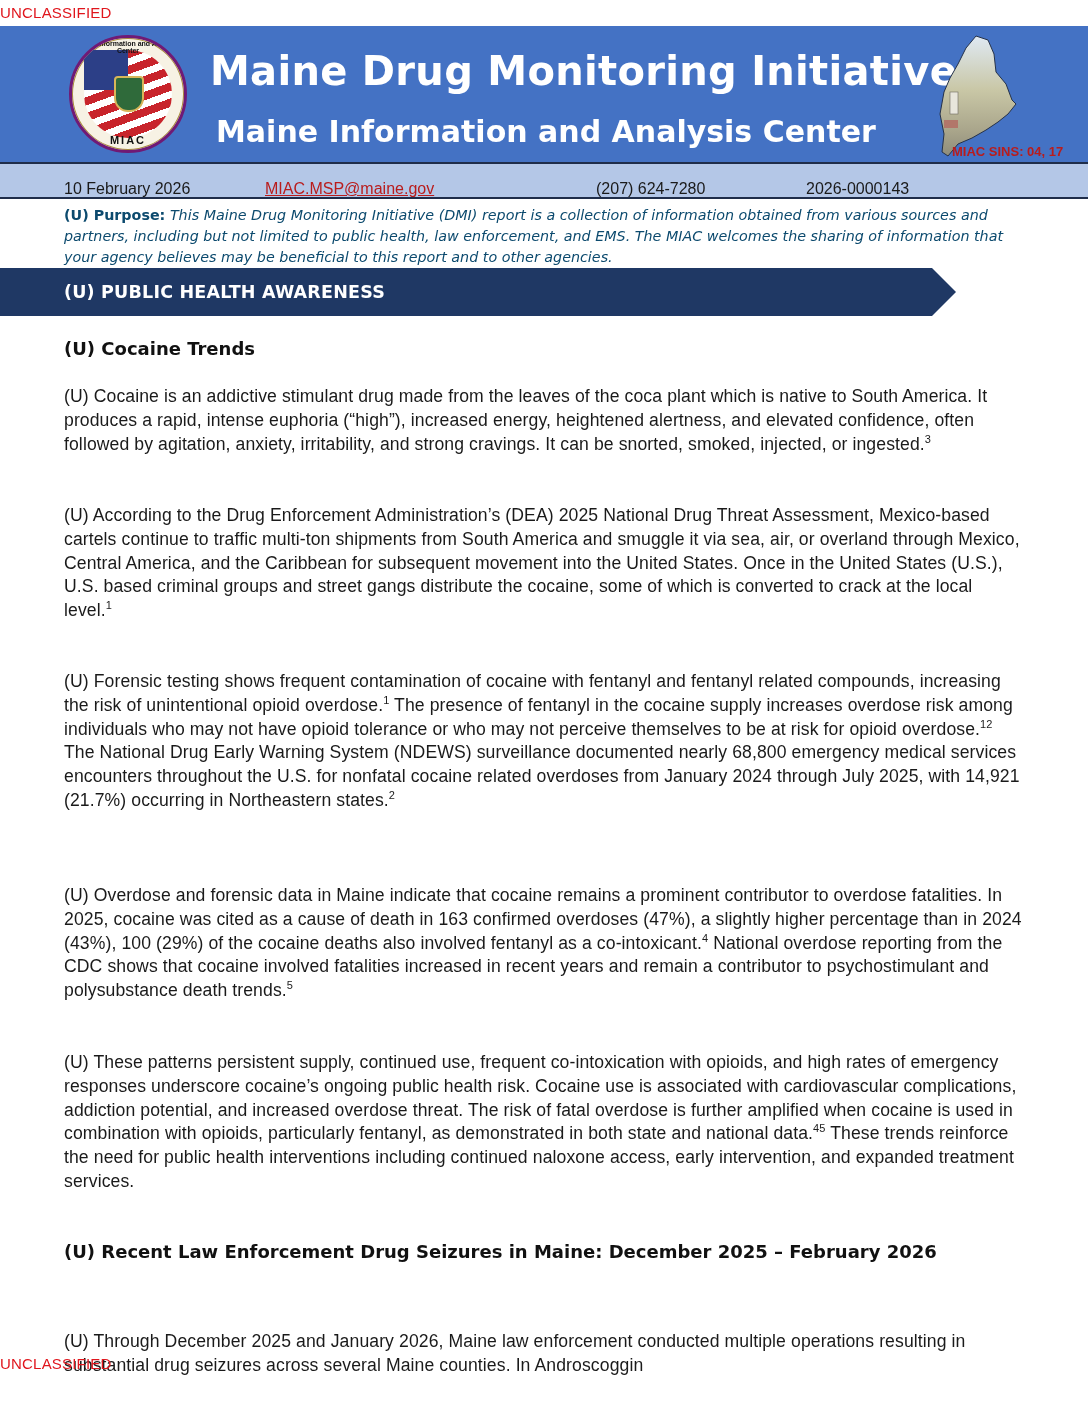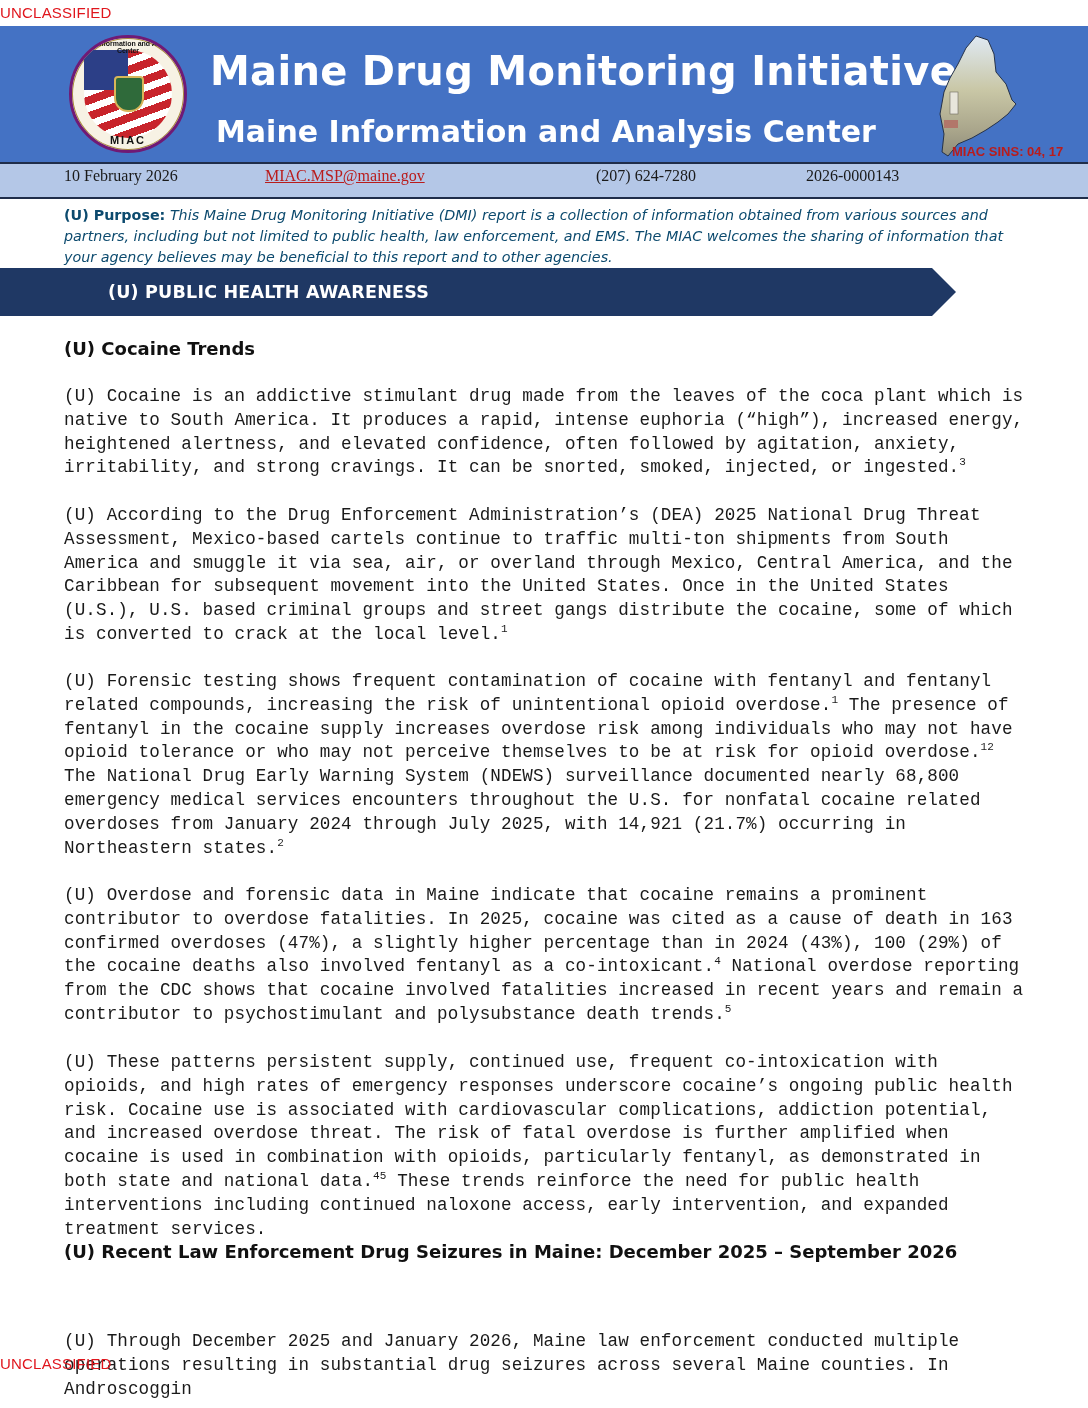--- a/index.html
+++ b/index.html
@@ -60,50 +60,50 @@
   .sins {
     position: absolute; left: 952px; top: 144px;
     font-family: "Liberation Sans", sans-serif; font-weight: bold; font-size: 13px; color: #b91c1c; white-space: nowrap;
   }
 
   .info-strip {
     position: absolute; left: 0; top: 162px; width: 1088px; height: 37px;
     background: #b4c7e7; border-top: 2px solid #1f2d4a; border-bottom: 2px solid #1f2d4a;
     font-family: "Liberation Sans", sans-serif; font-size: 16px; color: #1a1a1a;
   }
-  .info-strip span { position: absolute; top: 3px; white-space: nowrap; font-family: Liberation Serif, serif; }
+  .info-strip span { position: absolute; top: 16px; white-space: nowrap; }
   .info-date { left: 64px; }
   .info-email { left: 265px; color: #b91c1c; text-decoration: underline; }
   .info-phone { left: 596px; }
   .info-id { left: 806px; }
 
   .purpose {
     position: absolute; left: 64px; top: 205px; width: 960px;
     font-family: "DejaVu Sans", sans-serif; font-size: 14.3px; line-height: 21px; color: #0c4a6e;
   }
   .purpose b { font-weight: bold; font-style: normal; }
   .purpose i { font-style: italic; }
 
   .section-banner {
     position: absolute; left: 0; top: 268px; width: 956px; height: 48px;
     background: #1f3864;
     clip-path: polygon(0 0, 932px 0, 956px 24px, 932px 48px, 0 48px);
   }
   .section-banner-label {
     position: absolute; left: 64px; top: 14px;
-    font-family: "DejaVu Sans", sans-serif; font-weight: bold; font-size: 17.5px; color: #ffffff; letter-spacing: 0.2px; margin-left: 44px;
+    font-family: "DejaVu Sans", sans-serif; font-weight: bold; font-size: 17.5px; color: #ffffff; letter-spacing: 0.2px;
   }
 
   .content { position: absolute; left: 64px; width: 960px; }
   .h3 {
     font-family: "DejaVu Sans", sans-serif; font-weight: bold; font-size: 18px; color: #111;
     white-space: nowrap;
   }
   .para {
-    font-family: Liberation Mono, monospace; font-size: 17.6px; line-height: 23.8px; color: #1a1a1a;
+    font-family: Liberation Sans, sans-serif; font-size: 17.6px; line-height: 23.8px; color: #1a1a1a;
     letter-spacing: 0.1px;
   }
   .para sup { font-size: 11px; vertical-align: super; line-height: 0; }
 </style>
 </head>
 <body>
 
 <div class="classification class-top">UNCLASSIFIED</div>
 
 <div class="banner"></div>
@@ -168,20 +168,20 @@
 
 <div class="content para" style="top:884px;">
   <span>(U) Overdose and forensic data in Maine indicate that cocaine remains a prominent contributor to overdose fatalities. In 2025, cocaine was cited as a cause of death in 163 confirmed overdoses (47%), a slightly higher percentage than in 2024 (43%), 100 (29%) of the cocaine deaths also involved fentanyl as a co-intoxicant.</span><sup>4</sup><span> National overdose reporting from the CDC shows that cocaine involved fatalities increased in recent years and remain a contributor to psychostimulant and polysubstance death trends.</span><sup>5</sup>
 </div>
 
 <div class="content para" style="top:1051px;">
   <span>(U) These patterns persistent supply, continued use, frequent co-intoxication with opioids, and high rates of emergency responses underscore cocaine’s ongoing public health risk. Cocaine use is associated with cardiovascular complications, addiction potential, and increased overdose threat. The risk of fatal overdose is further amplified when cocaine is used in combination with opioids, particularly fentanyl, as demonstrated in both state and national data.</span><sup>45</sup><span> These trends reinforce the need for public health interventions including continued naloxone access, early intervention, and expanded treatment services.</span>
 </div>
 
 <div class="content" style="top:1241px;">
-  <div class="h3">(U) Recent Law Enforcement Drug Seizures in Maine: December 2025 – September 2026</div>
+  <div class="h3">(U) Recent Law Enforcement Drug Seizures in Maine: December 2025 – February 2026</div>
 </div>
 
 <div class="content para" style="top:1330px;">
   <span>(U) Through December 2025 and January 2026, Maine law enforcement conducted multiple operations resulting in substantial drug seizures across several Maine counties. In Androscoggin</span>
 </div>
 
 <div class="classification class-bottom">UNCLASSIFIED</div>
 
 </body></html>

